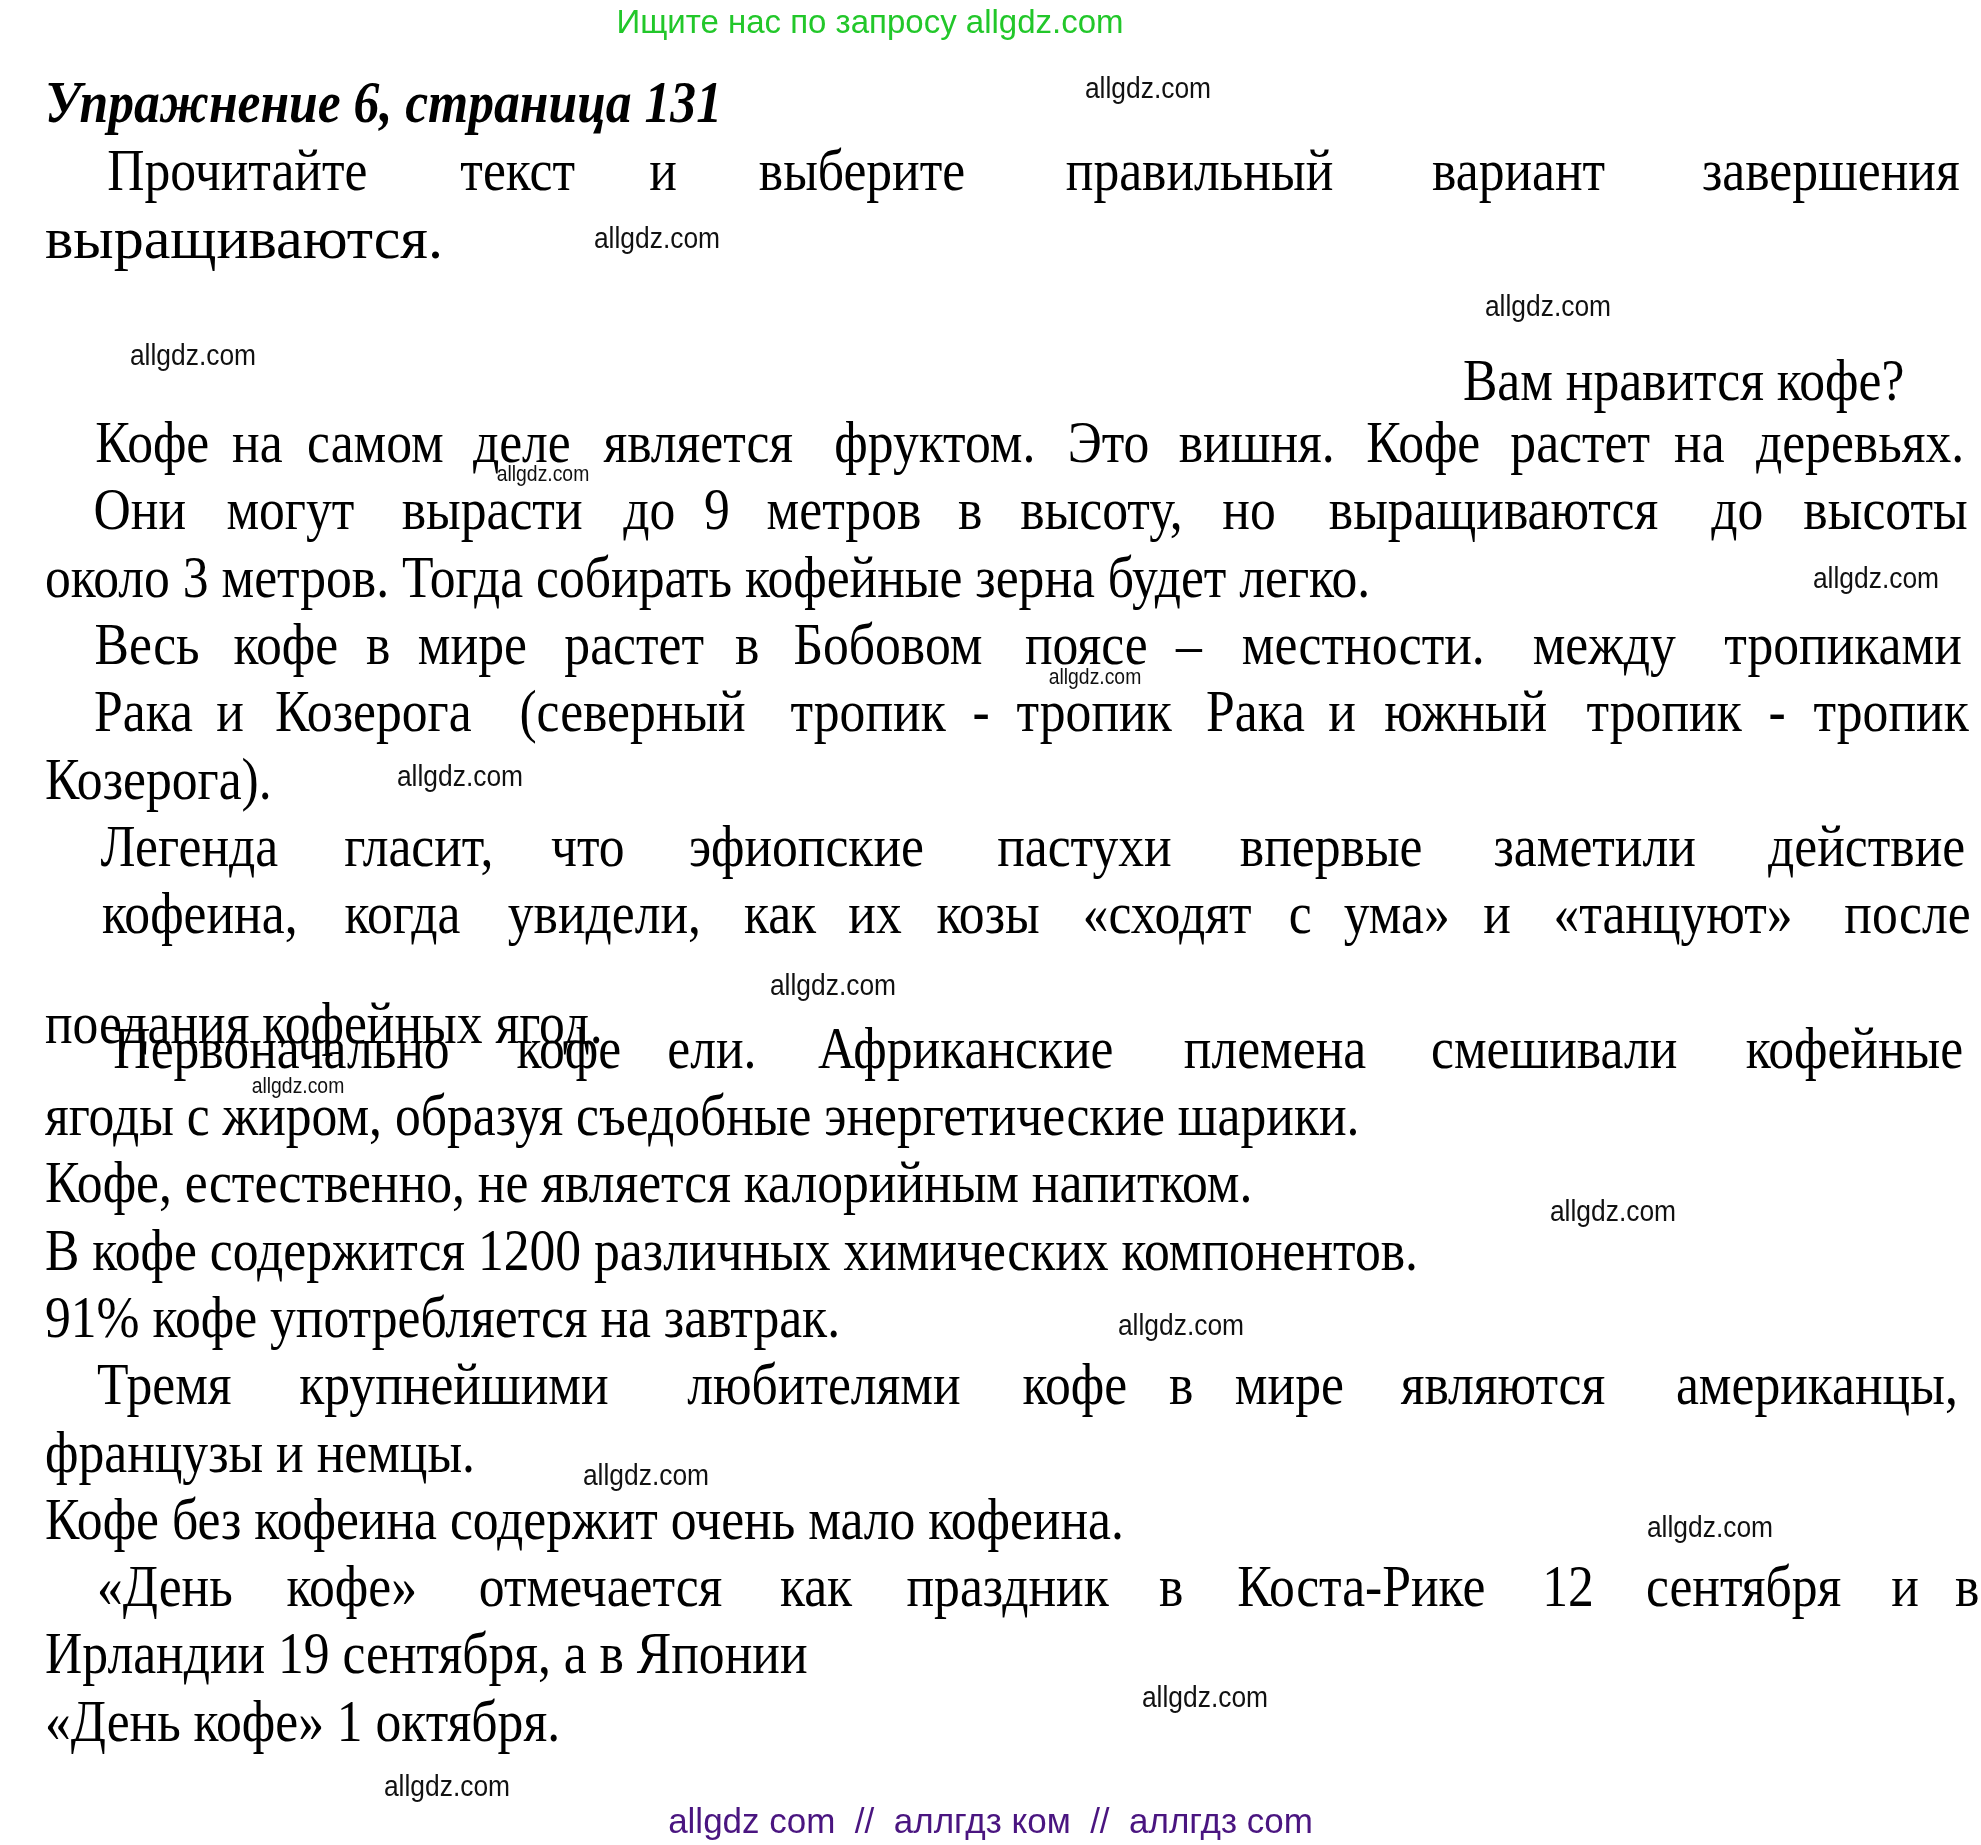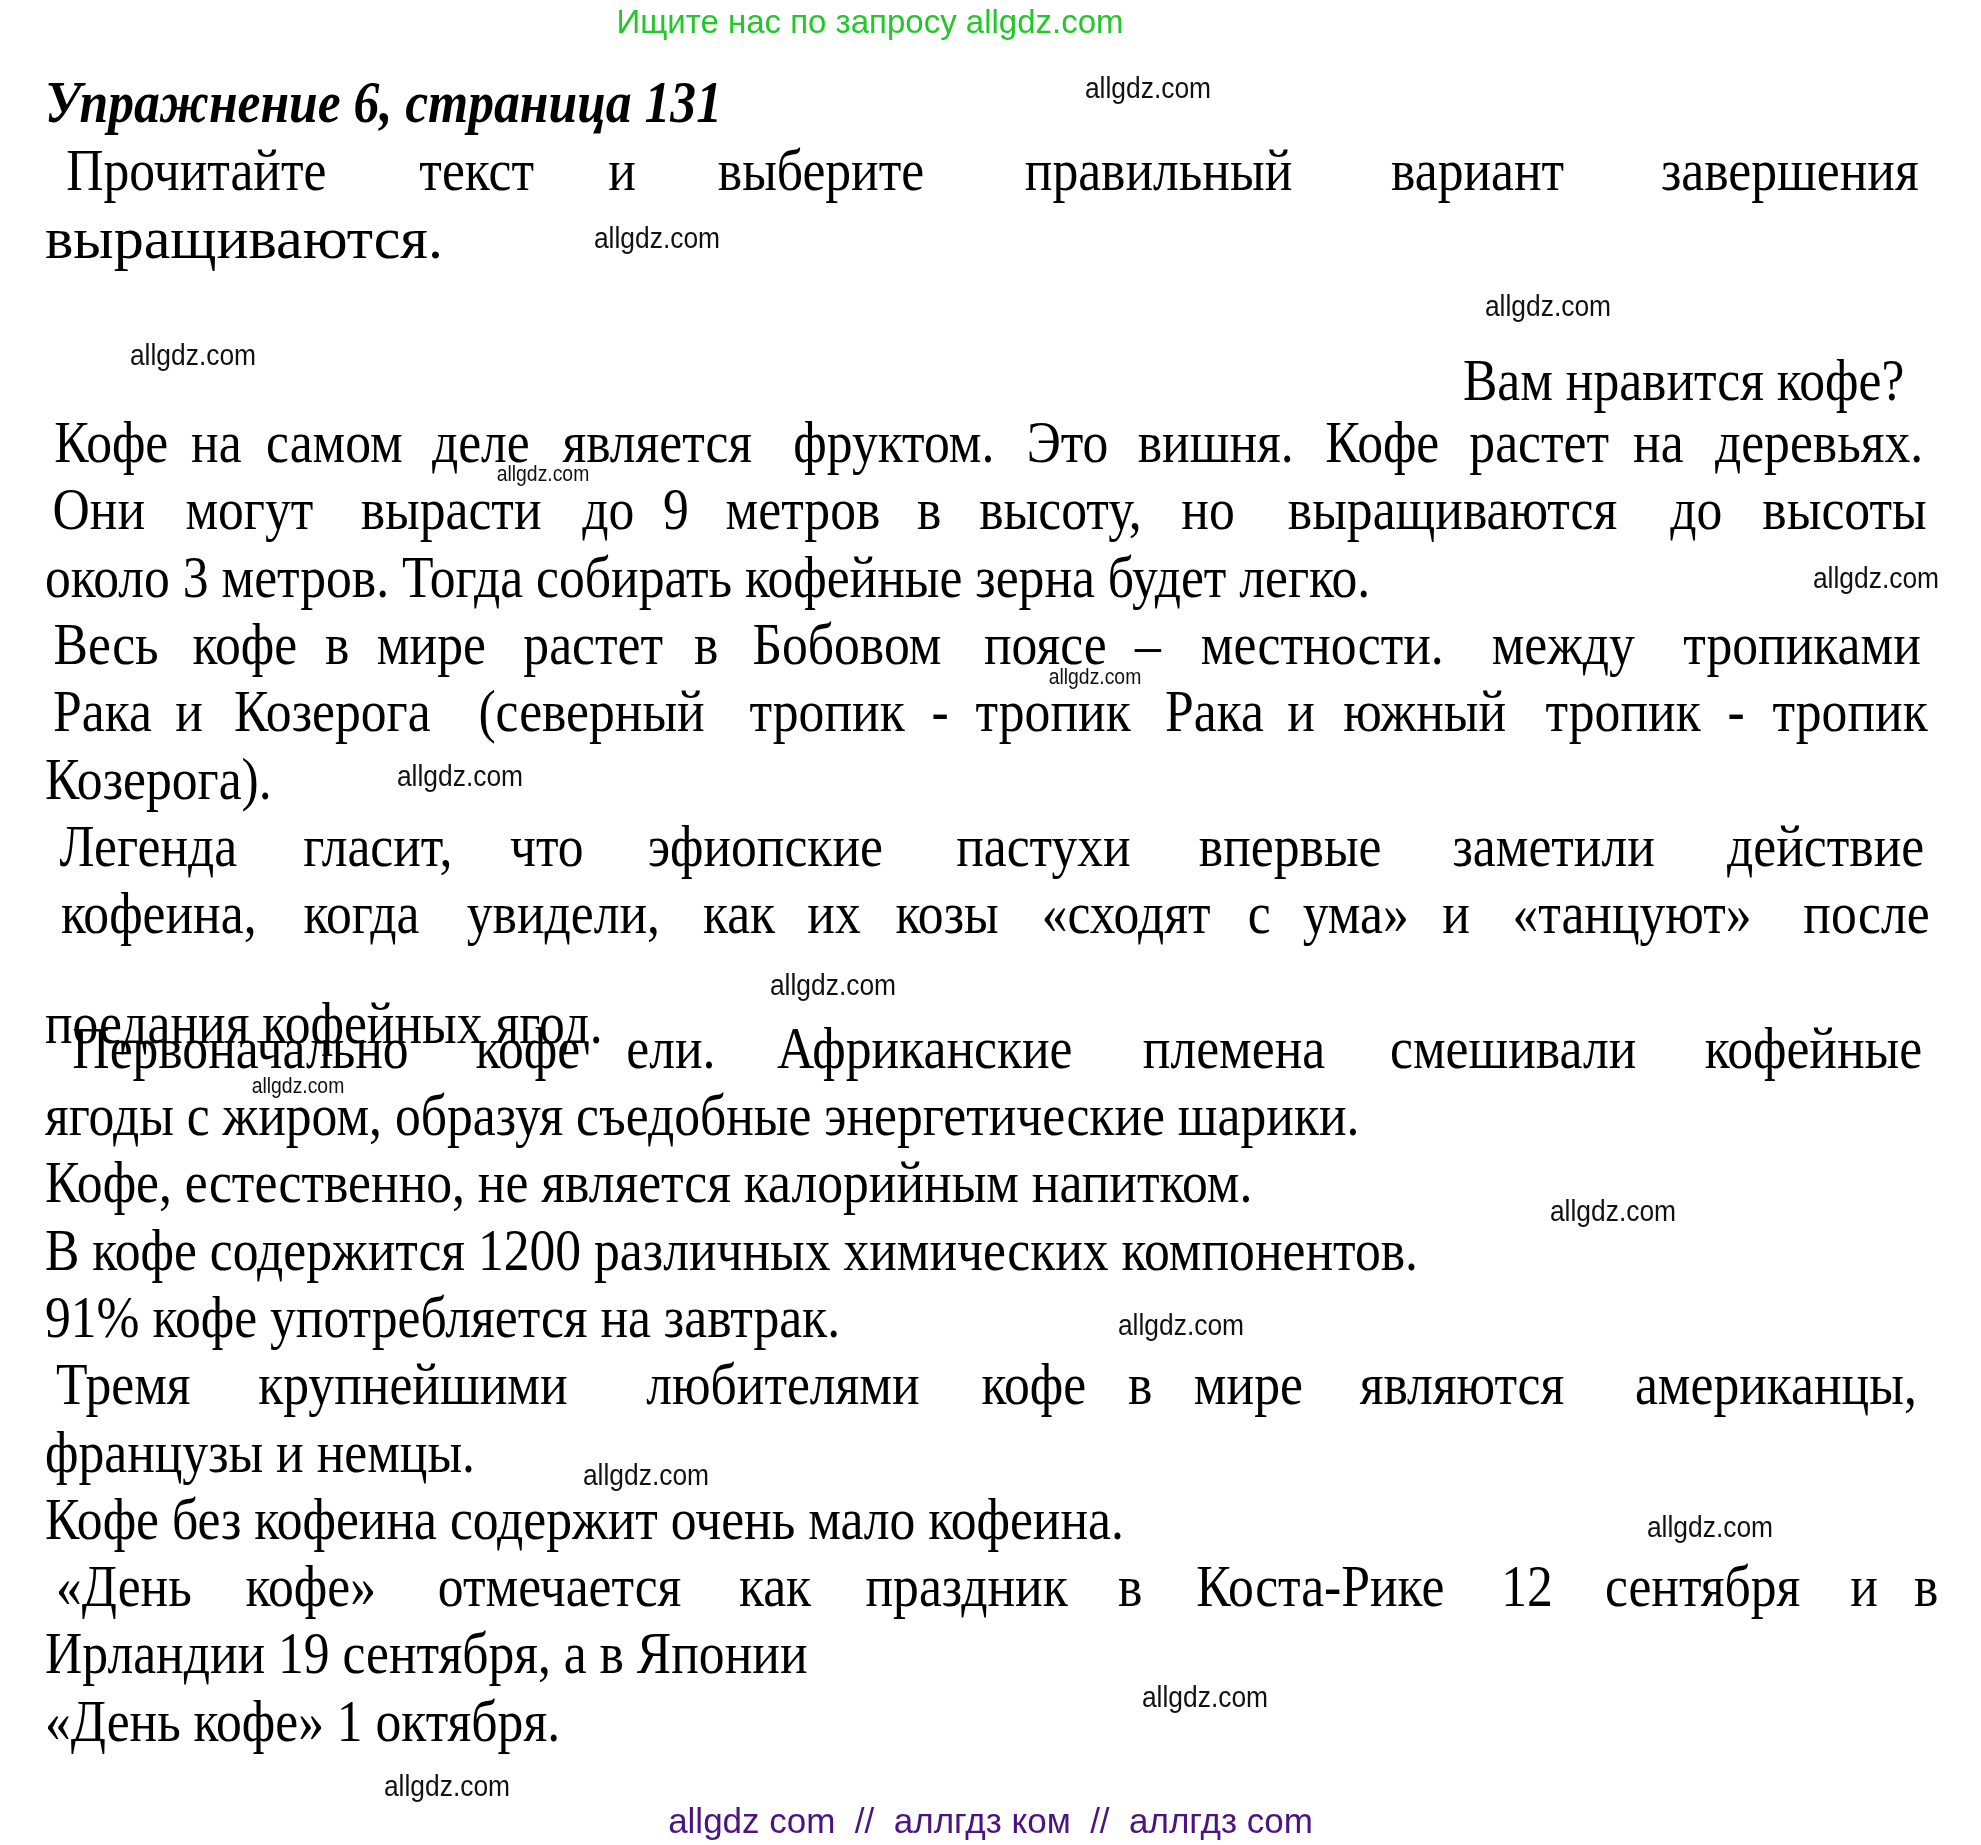--- a/index.html
+++ b/index.html
@@ -23,20 +23,21 @@
     white-space: nowrap;
     overflow: visible;
   }
   .line .txt {
     display: inline-block;
     transform-origin: 0 0;
   }
   .line.justify .txt {
     display: flex; justify-content: space-between; width: 100%;
     transform: none;
+    margin-left: 41px;
   }
   .line.justify .txt span { display: inline-block; }
   .title { font-weight: bold; font-size: 60px; font-style: italic; }
   .centered { text-align: right; }
   .centered .txt { transform-origin: 50% 0; }
 
   .wm {
     position: absolute;
     font-family: "Liberation Sans", sans-serif;
     font-size: 30px; line-height: 32px;

